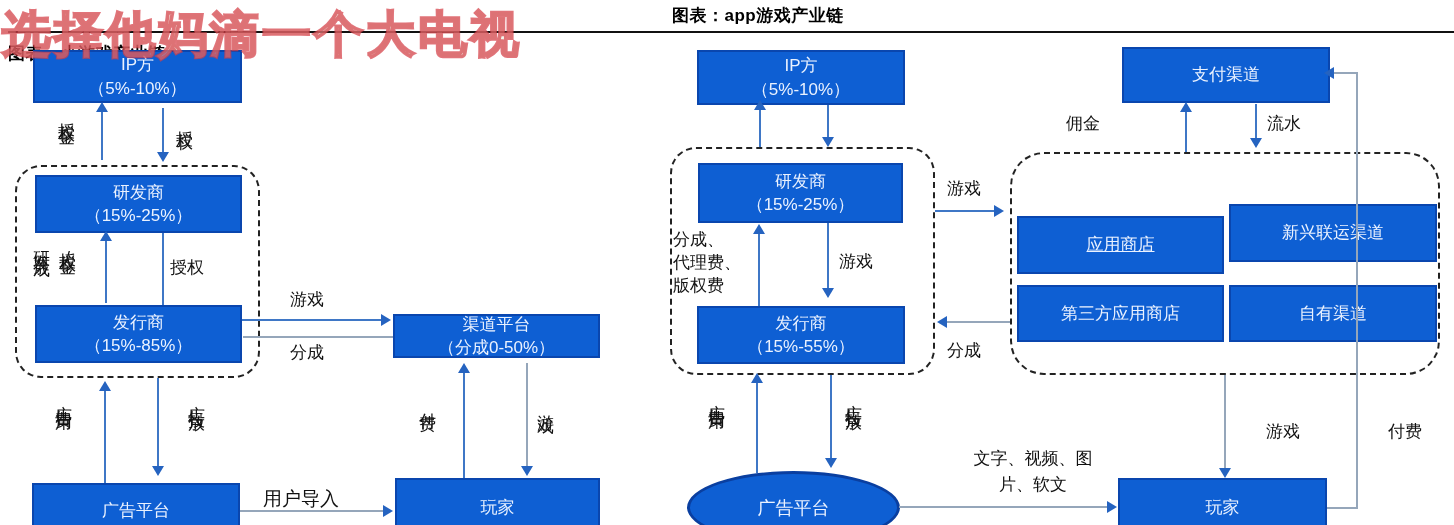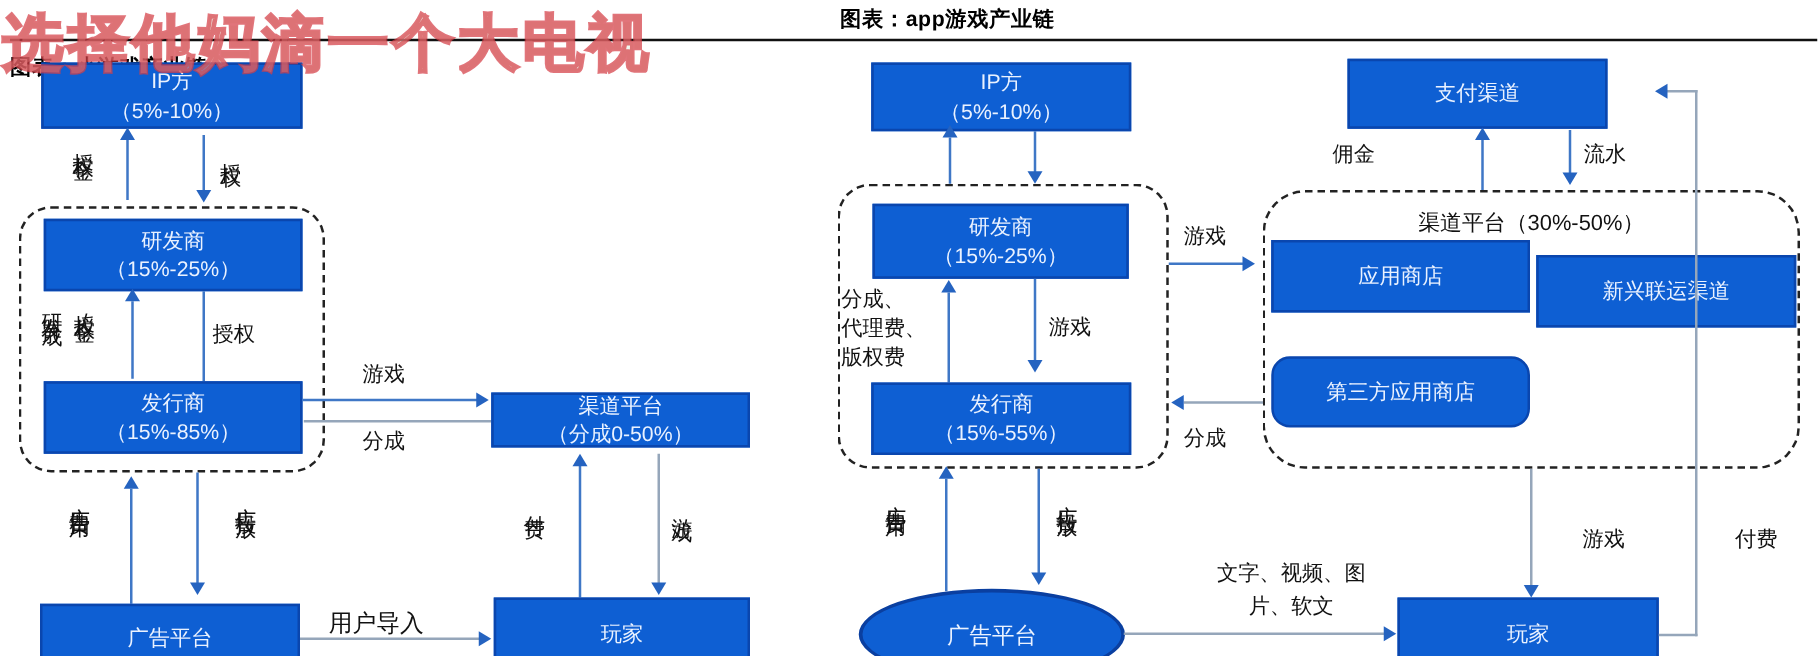--- a/index.html
+++ b/index.html
@@ -146,41 +146,43 @@
     <div>（15%-55%）</div>
   </div>
 
   <div class="hl" style="left:935px;top:210px;width:62px;"></div>
   <div class="ah ah-right" style="left:994px;top:205px;"></div>
   <div class="lbl" style="left:947px;top:177px;">游戏</div>
   <div class="hl gray" style="left:947px;top:321px;width:65px;"></div>
   <div class="ah ah-left" style="left:937px;top:316px;"></div>
   <div class="lbl" style="left:947px;top:339px;">分成</div>
 
-  <div class="box" style="left:1078px;top:47px;width:208px;height:56px;">
+  <div class="box" style="left:1122px;top:47px;width:208px;height:56px;">
     <div>支付渠道</div>
   </div>
   <div class="lbl" style="left:1066px;top:112px;">佣金</div>
   <div class="vl" style="left:1185px;top:112px;height:40px;"></div>
   <div class="ah ah-up" style="left:1180px;top:102px;"></div>
   <div class="lbl" style="left:1267px;top:112px;">流水</div>
   <div class="vl" style="left:1255px;top:104px;height:38px;"></div>
   <div class="ah ah-down" style="left:1250px;top:138px;"></div>
 
   <div class="dashed" style="left:1010px;top:152px;width:430px;height:223px;border-radius:34px;"></div>
-  <div class="ch-label" style="left:1010px;top:166px;width:430px;font-size:17.5px;">渠道平台（30%-50%）</div>
-
-  <div class="box" style="left:1017px;top:192px;width:207px;height:58px;">
+
+  <div class="box" style="left:1017px;top:216px;width:207px;height:58px;text-decoration:underline;">
     <div>应用商店</div>
   </div>
   <div class="box" style="left:1229px;top:204px;width:208px;height:58px;text-align:center;">
     <div>新兴联运渠道</div>
   </div>
-  <div class="box" style="left:1017px;top:285px;width:207px;height:57px;border-radius:15px;">
+  <div class="box" style="left:1017px;top:285px;width:207px;height:57px;">
     <div>第三方应用商店</div>
+  </div>
+  <div class="box" style="left:1229px;top:285px;width:208px;height:57px;">
+    <div>自有渠道</div>
   </div>
 
   <div class="hl gray" style="left:1327px;top:507px;width:31px;z-index:20;"></div>
   <div class="vl gray" style="left:1356px;top:72px;height:437px;z-index:20;"></div>
   <div class="hl gray" style="left:1333px;top:72px;width:25px;z-index:20;"></div>
   <div class="ah ah-left" style="left:1324px;top:67px;z-index:20;"></div>
 
   <div class="vl gray" style="left:1224px;top:375px;height:97px;"></div>
   <div class="ah ah-down" style="left:1219px;top:468px;"></div>
   <div class="lbl" style="left:1266px;top:420px;">游戏</div>

